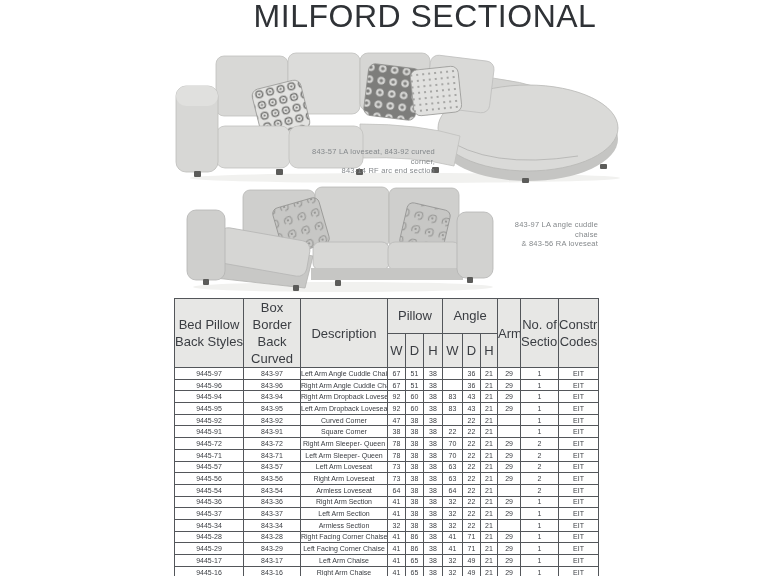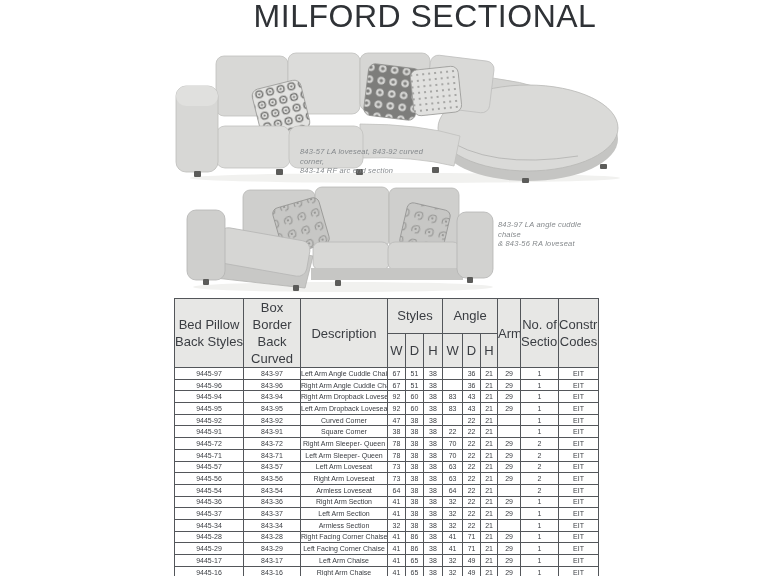--- a/index.html
+++ b/index.html
@@ -8,21 +8,21 @@
     overflow:hidden; font-family:"Liberation Sans", sans-serif;
   }
   .page-title {
     position:absolute; left:190px; top:-2px; width:470px;
     text-align:center; font-size:32px; font-weight:300;
     letter-spacing:0.5px; color:#2f3236; white-space:nowrap;
   }
   .figure { position:absolute; }
   .caption {
     position:absolute; font-size:7.5px; line-height:9.5px; color:#84888b;
-    text-align:left; white-space:pre-line; letter-spacing:0.2px;font-style:italic;
+    text-align:right; white-space:pre-line; letter-spacing:0.2px;
   }
   table.spec {
     position:absolute; left:174px; top:298px; width:424px;
     border-collapse:collapse; table-layout:fixed;
   }
   .spec th, .spec td {
     border:1px solid #53565a; padding:0; text-align:center;
     color:#3a3d42; font-weight:normal; overflow:hidden; white-space:nowrap;
   }
   .spec thead th {
@@ -156,21 +156,21 @@
       <col style="width:38px">
       <col style="width:40px">
   </colgroup>
   <thead>
     <tr>
       <th rowspan="2">Bed Pillow
 Back Styles</th>
       <th rowspan="2">Box Border
 Back Curved</th>
       <th rowspan="2">Description</th>
-      <th colspan="3">Styles</th>
+      <th colspan="3">Pillow</th>
       <th colspan="3">Angle</th>
       <th rowspan="2">Arm</th>
       <th rowspan="2">No. of
 Section</th>
       <th rowspan="2">Construction
 Codes</th>
     </tr>
     <tr>
       <th>W</th>
       <th>D</th>

